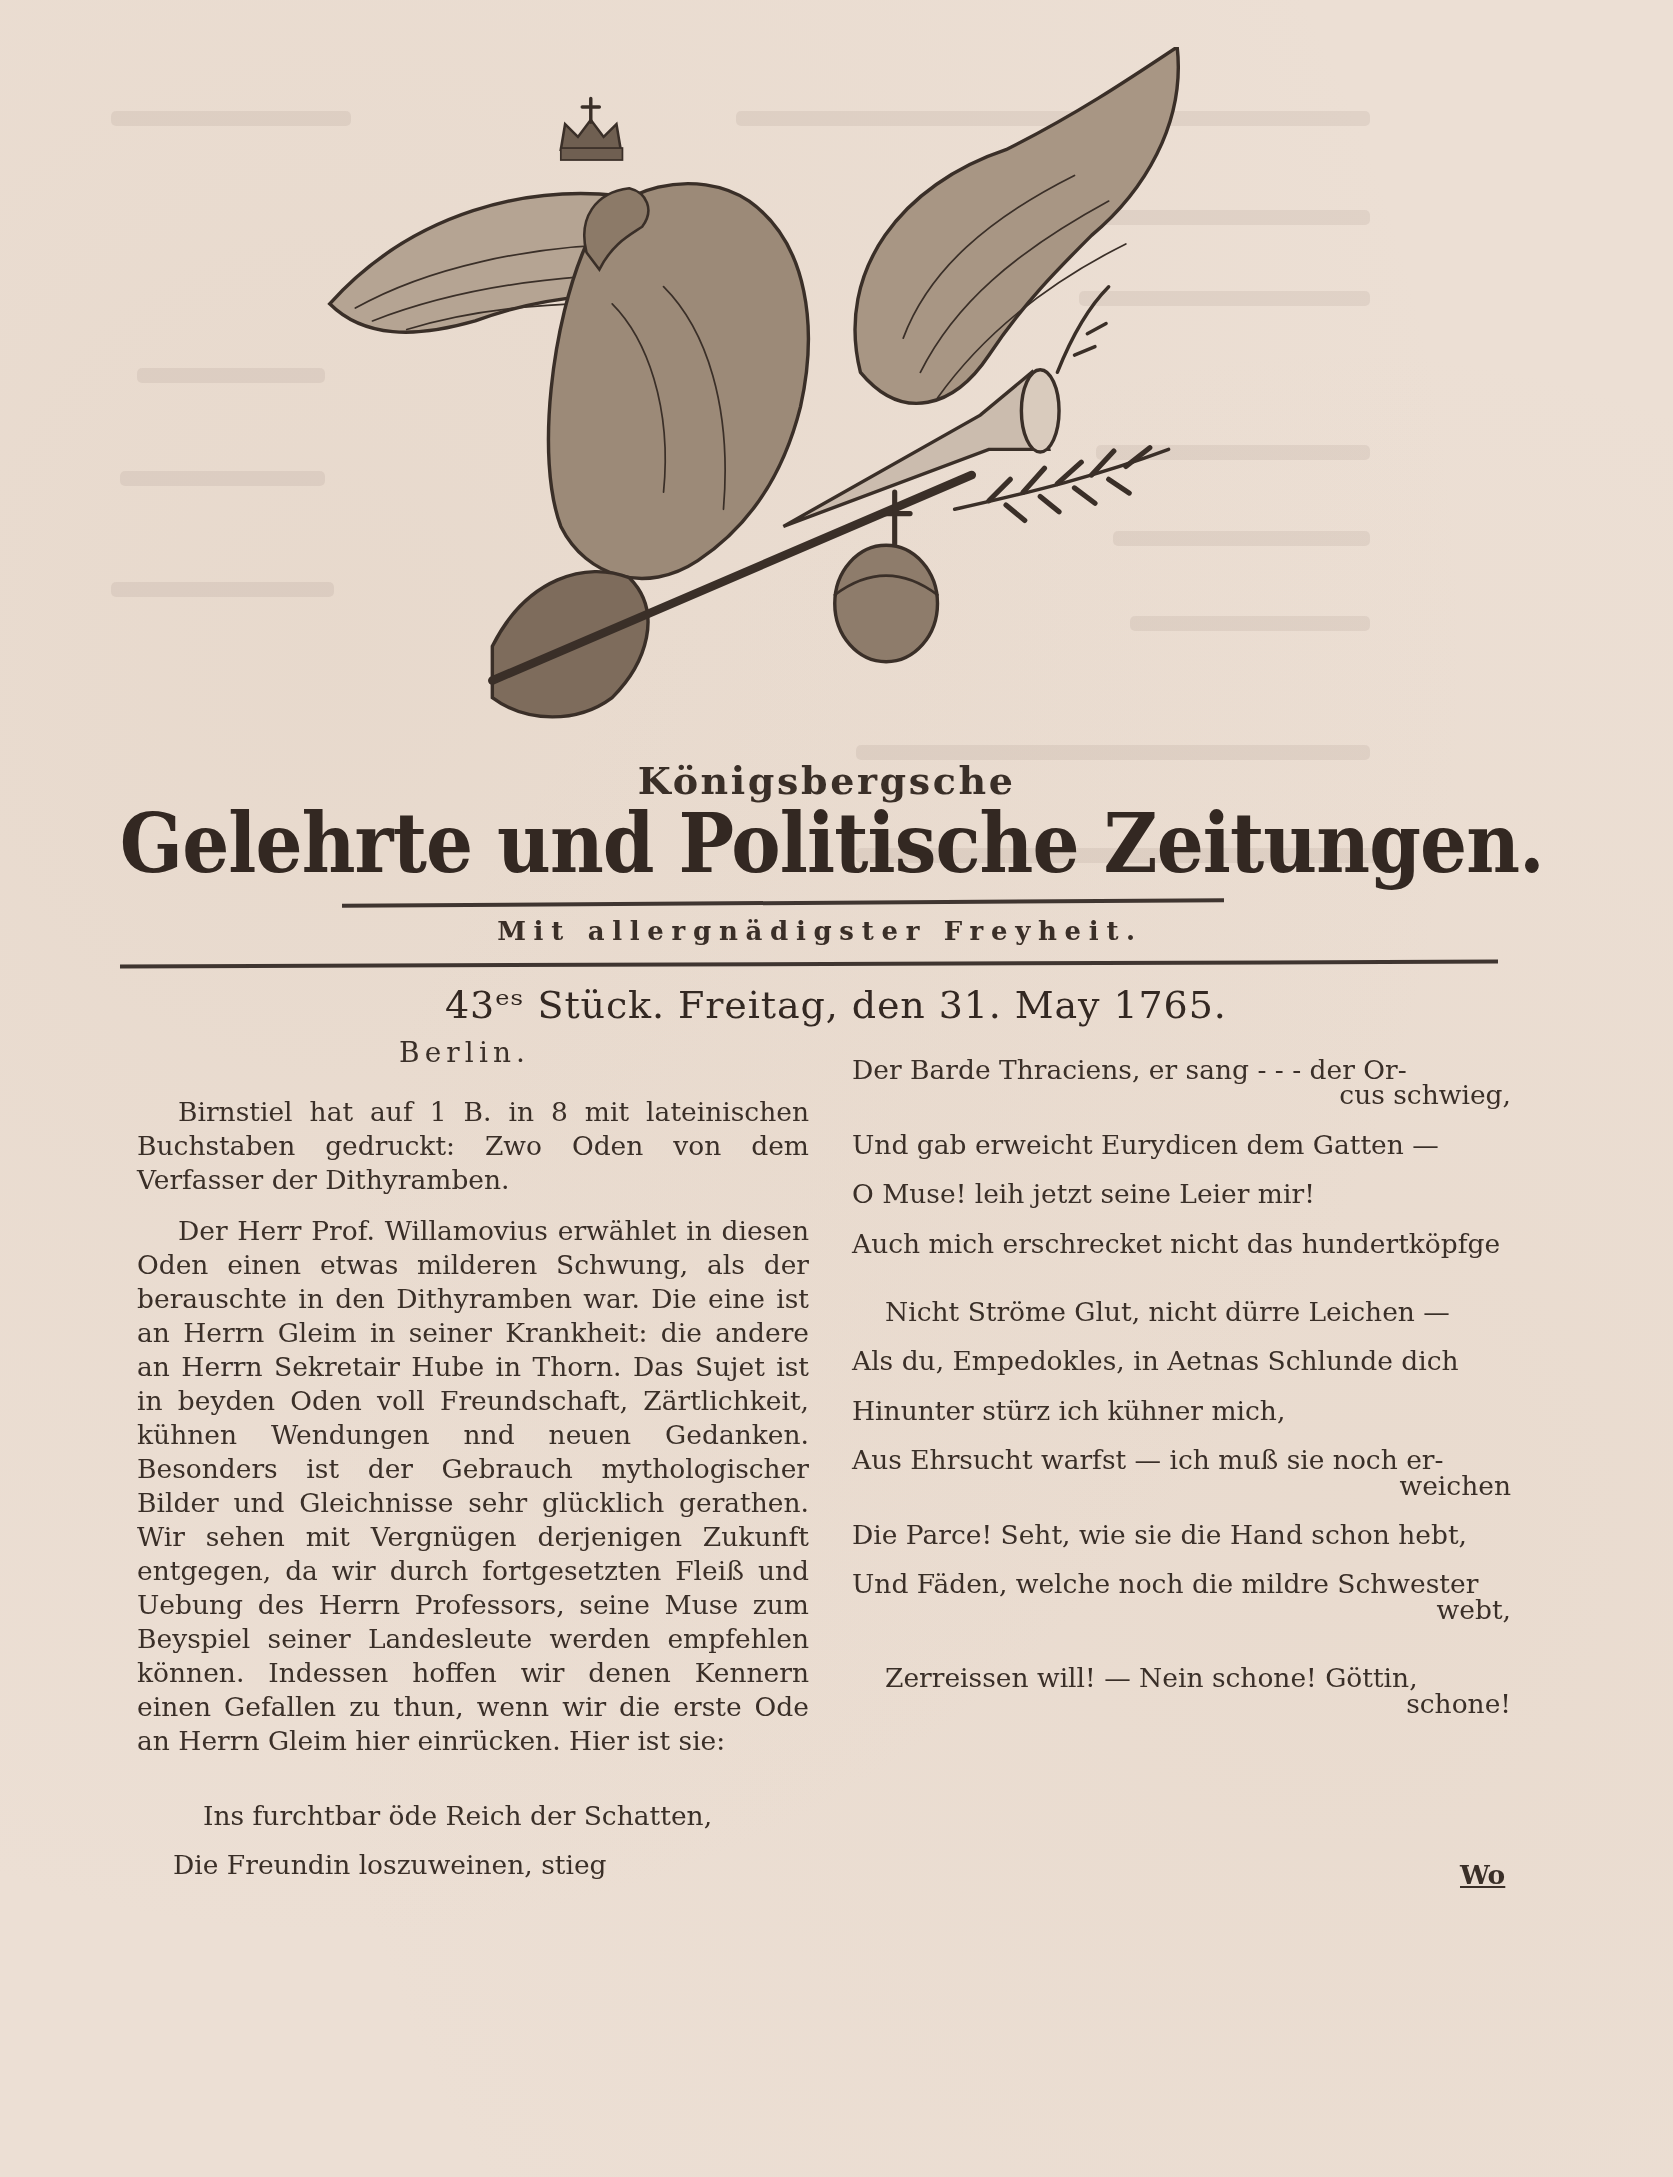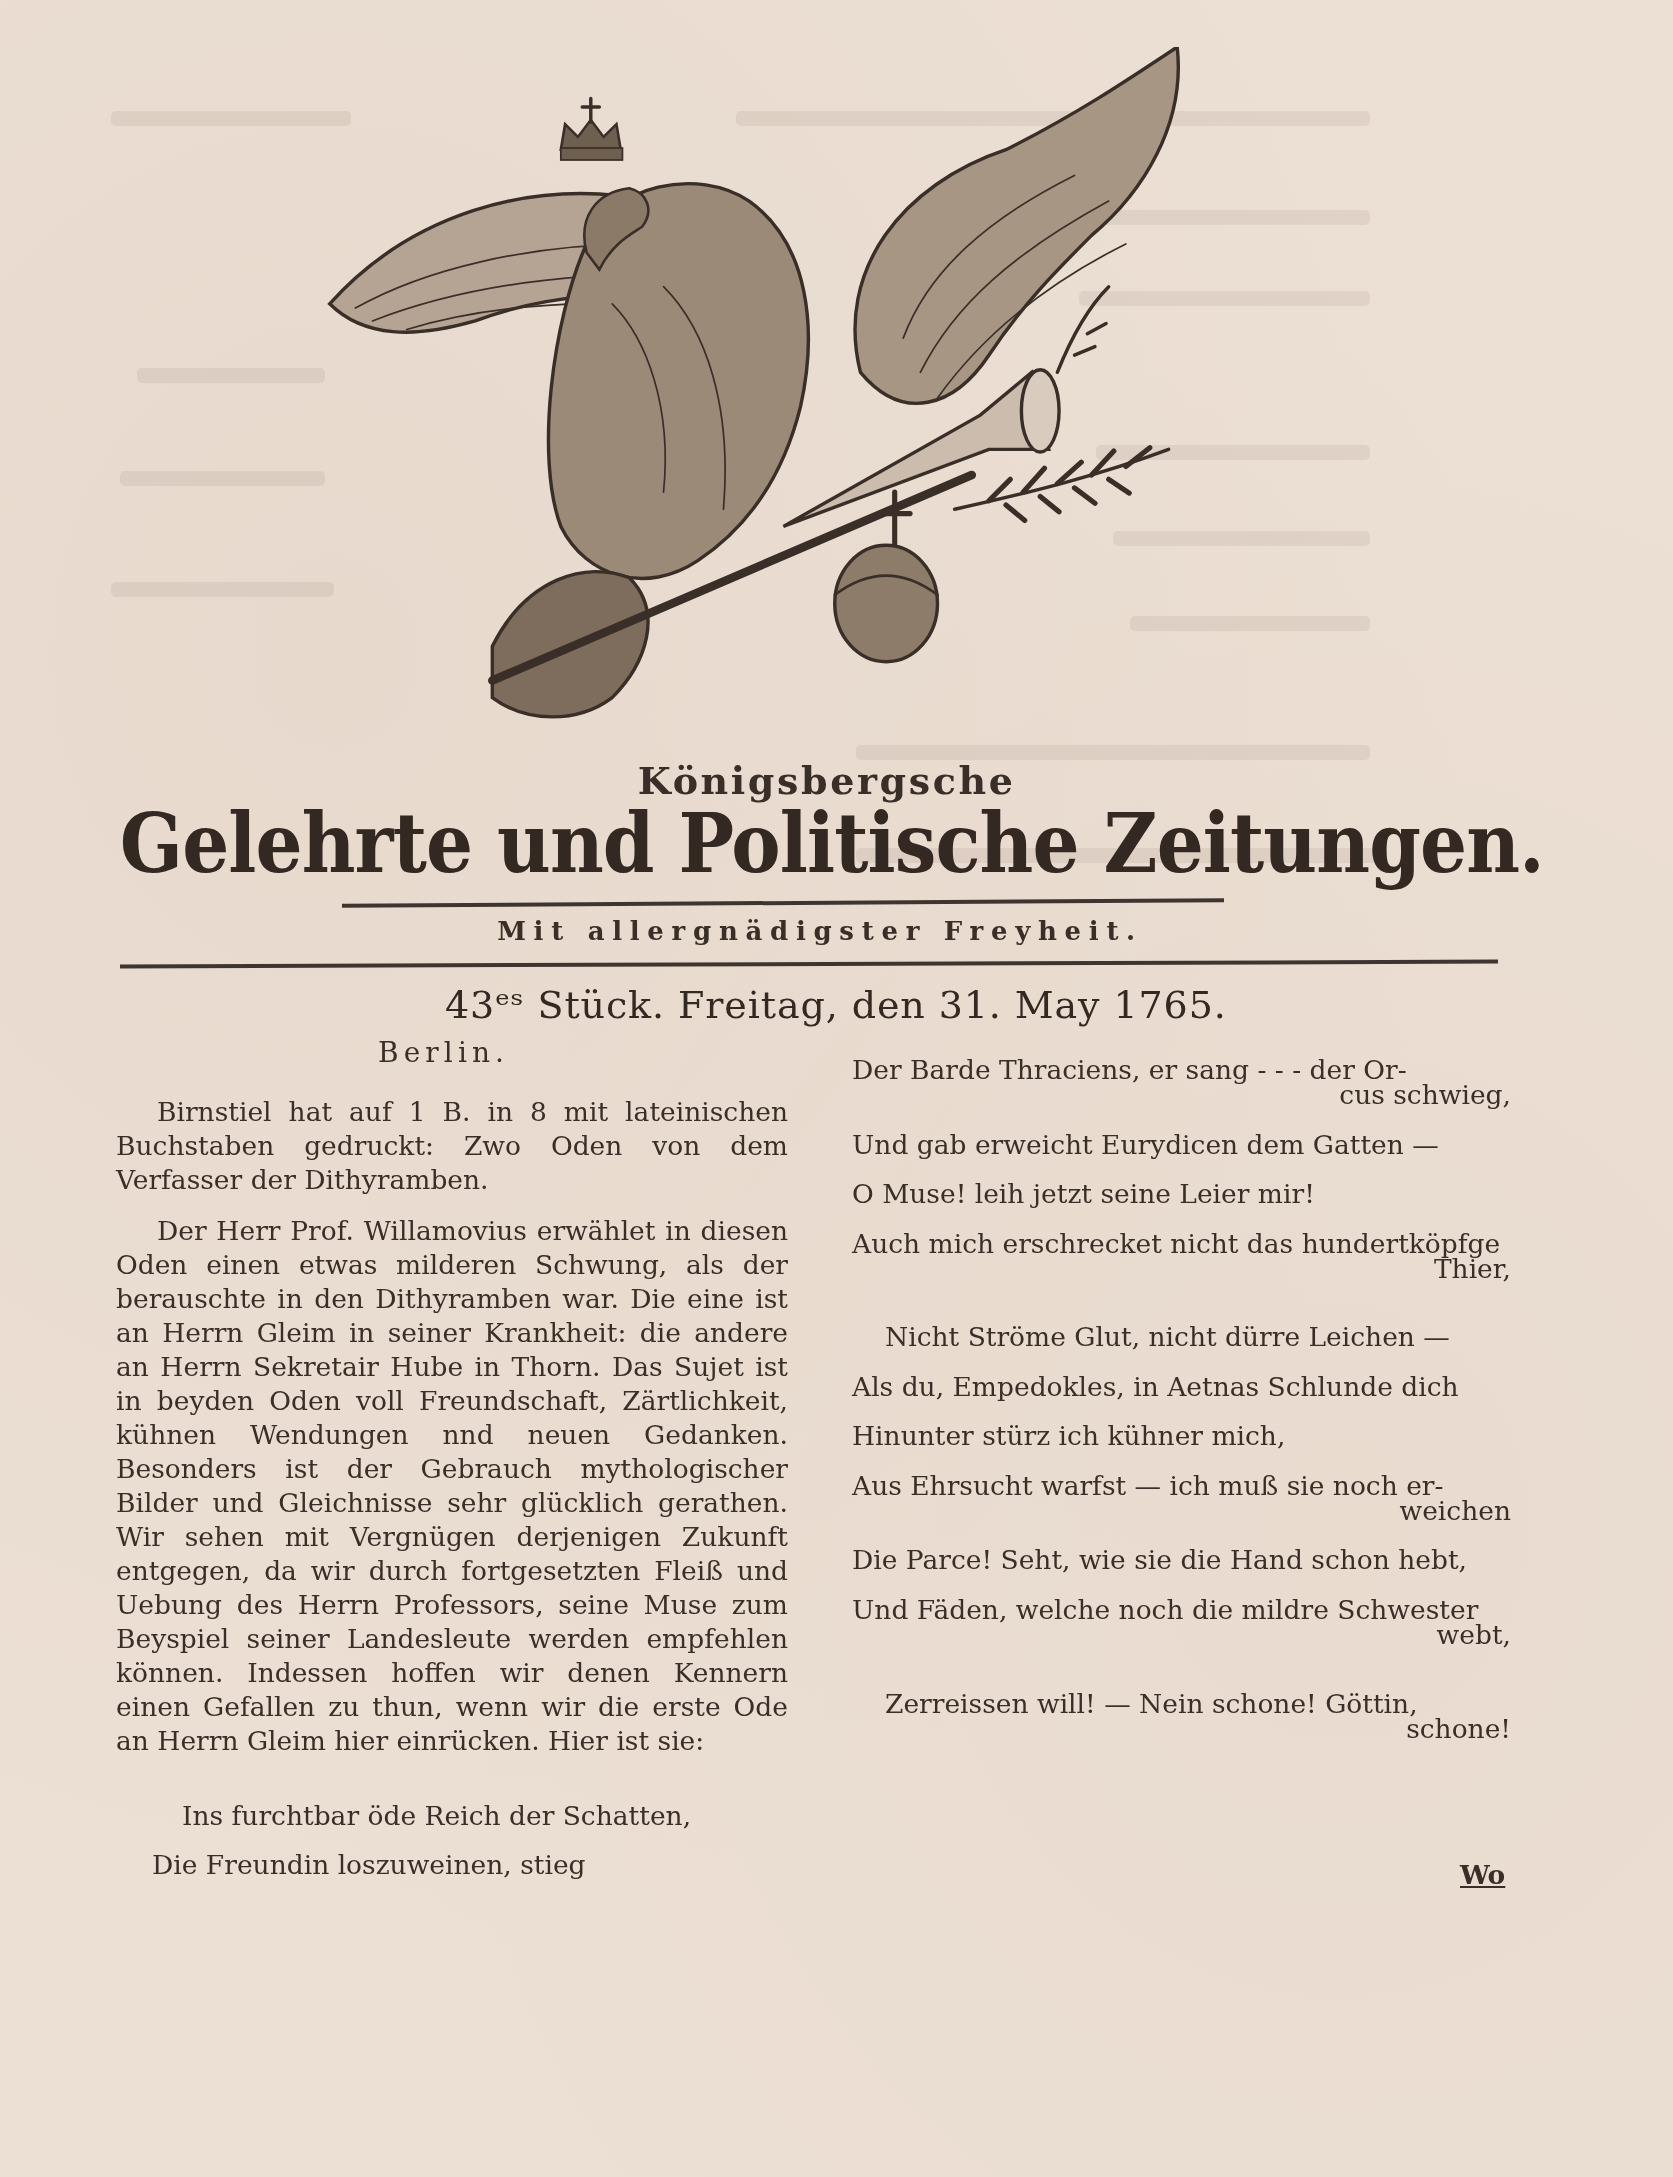--- a/index.html
+++ b/index.html
@@ -44,21 +44,21 @@
     letter-spacing:7.7px; color:#3a2f28; transform:translateX(-17px);
   }
   .issue-line {
     position:absolute; left:445px; top:983px;
     font-family:"DejaVu Serif", serif; font-size:38px; color:#332822;
     letter-spacing:0.9px;
   }
   .col {
     position:absolute; font-family:"DejaVu Serif", serif; color:#3a2f28;
   }
-  .col-left { left:114px; top:1036px; width:676px; }
+  .col-left { left:135px; top:1036px; width:676px; }
   .col-right { left:852px; top:1053px; width:659px; }
   .section-head {
     font-size:28px; letter-spacing:5.1px; margin:0 0 26px 264px;
   }
   .para {
     font-size:26.5px; line-height:34px; text-align:justify; margin:2px;
     text-indent:41px;
   }
   .para + .para { margin-top:17px; }
   .poem-line { font-size:26.5px; line-height:34px; white-space:nowrap; }
@@ -161,21 +161,20 @@
       <div class="poem-line cont">cus schwieg,</div>
     </div>
     <div class="r-line">
         <div class="poem-line">Und gab erweicht Eurydicen dem Gatten —</div>
       </div>
     <div class="r-line">
         <div class="poem-line">O Muse! leih jetzt seine Leier mir!</div>
       </div>
     <div class="r-line">
       <div class="poem-line">Auch mich erschrecket nicht das hundertköpfge</div>
-      <div class="poem-line cont" style="padding-left:360px">Thier,</div>
     </div>
   </div>
   <div class="poem-gap"></div>
   <div>
     <div class="r-line indent">
         <div class="poem-line">Nicht Ströme Glut, nicht dürre Leichen —</div>
       </div>
     <div class="r-line">
         <div class="poem-line">Als du, Empedokles, in Aetnas Schlunde dich</div>
       </div>

